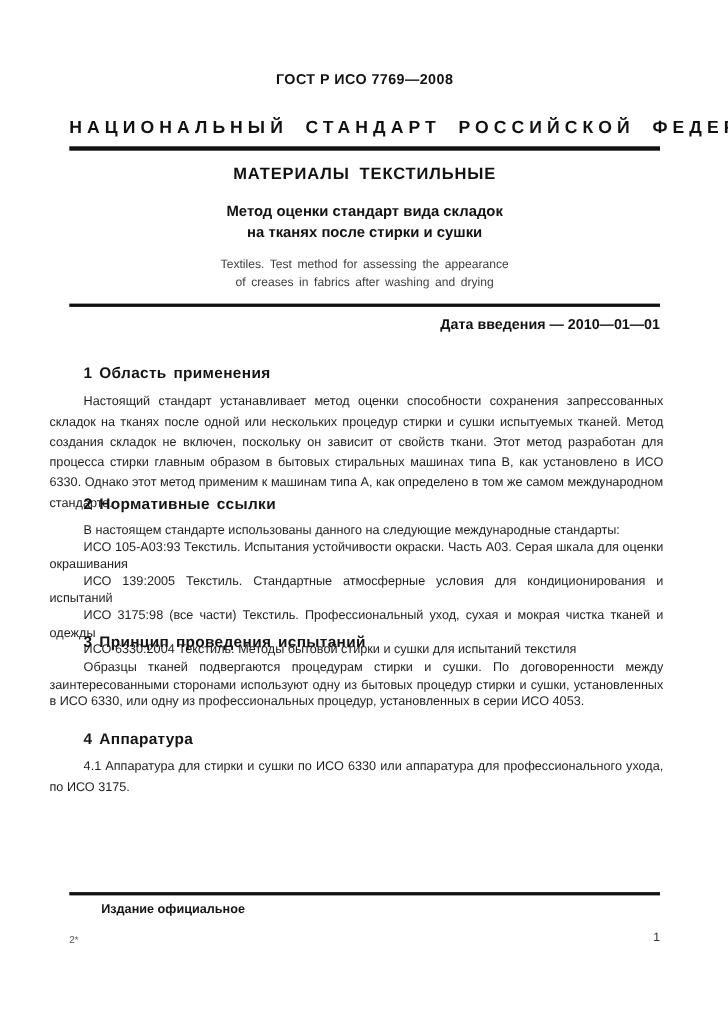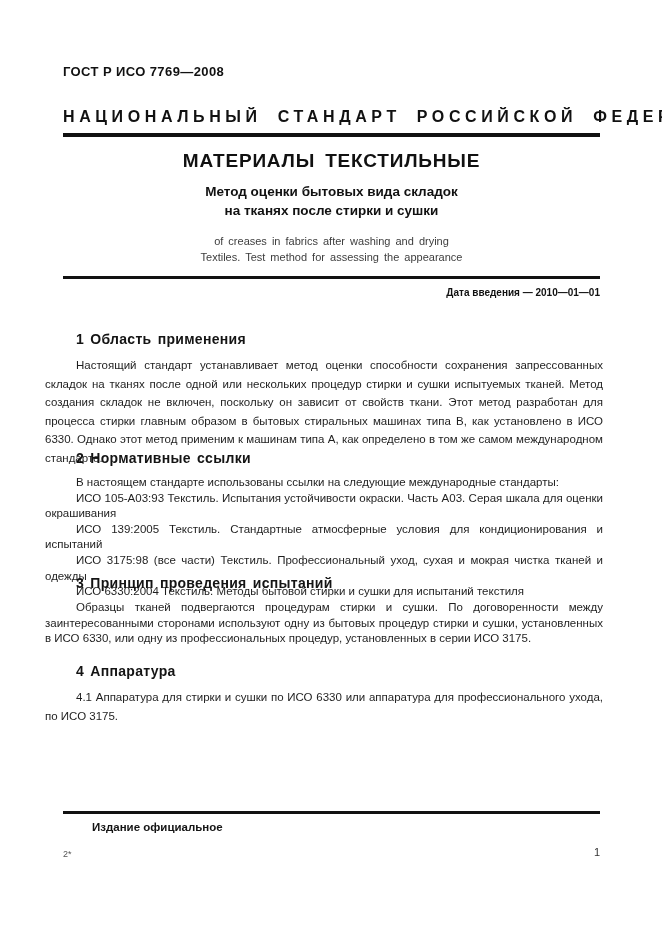--- a/index.html
+++ b/index.html
@@ -11,21 +11,21 @@
     width: 662px;
     height: 936px;
     background: #ffffff;
     overflow: hidden;
   }
 
   
   .doc-code {
     position: absolute;
     top: 64px; left: 63px; width: 537px;
-    text-align: left;
+    text-align: center;
     font-weight: bold;
     font-size: 13px;
     letter-spacing: 0.4px;
     color: #111;
   }
   .std-type {
     position: absolute;
     top: 108px; left: 63px; width: 537px;
     text-align: center;
     font-weight: bold;
@@ -42,21 +42,21 @@
   }
   .rule-1 { top: 133px; height: 3.5px; }
   .rule-2 { top: 276px; height: 3px; }
   .rule-3 { top: 811px; height: 3px; }
 
   .title-group {
     position: absolute;
     top: 150px; left: 63px; width: 537px;
     text-align: center;
     font-weight: bold;
-    font-size: 19px;
+    font-size: 15px;
     letter-spacing: 0.8px;
     word-spacing: 4px;
     color: #111;
   }
   .title-ru {
     position: absolute;
     top: 182px; left: 63px; width: 537px;
     text-align: center;
     font-weight: bold;
     font-size: 13.5px;
@@ -70,21 +70,21 @@
     font-size: 11px;
     line-height: 16px;
     color: #3d3d3d;
     word-spacing: 2px;
   }
   .intro-date {
     position: absolute;
     top: 287px; left: 63px; width: 537px;
     text-align: right;
     font-weight: bold;
-    font-size: 10px;
+    font-size: 13px;
     color: #111;
   }
 
   
   .sec {
     position: absolute;
     left: 45px; width: 558px;
   }
   .sec-1 { top: 331px; }
   .sec-2 { top: 450px; }
@@ -138,50 +138,50 @@
 
   <div class="doc-code">ГОСТ Р ИСО 7769—2008</div>
 
   <div class="std-type">НАЦИОНАЛЬНЫЙ СТАНДАРТ РОССИЙСКОЙ ФЕДЕРАЦИИ</div>
 
   <div class="rule rule-1"></div>
 
   <div class="title-group">МАТЕРИАЛЫ ТЕКСТИЛЬНЫЕ</div>
 
   <div class="title-ru">
-    <div>Метод оценки бытовых вида складок</div>
+    <div>Метод оценки стандарт вида складок</div>
     <div>на тканях после стирки и сушки</div>
   </div>
 
   <div class="title-en">
+    <div>Textiles. Test method for assessing the appearance</div>
     <div>of creases in fabrics after washing and drying</div>
-    <div>Textiles. Test method for assessing the appearance</div>
   </div>
 
   <div class="rule rule-2"></div>
 
   <div class="intro-date">Дата введения — 2010—01—01</div>
 
   <section class="sec sec-1 lh-wide">
     <h2>1 Область применения</h2>
     <p>Настоящий стандарт устанавливает метод оценки способности сохранения запрессованных складок на тканях после одной или нескольких процедур стирки и сушки испытуемых тканей. Метод создания складок не включен, поскольку он зависит от свойств ткани. Этот метод разработан для процесса стирки главным образом в бытовых стиральных машинах типа В, как установлено в ИСО 6330. Однако этот метод применим к машинам типа А, как определено в том же самом международном стандарте.</p>
   </section>
 
   <section class="sec sec-2 lh-tight">
     <h2>2 Нормативные ссылки</h2>
-    <p>В настоящем стандарте использованы ссылки на следующие международные стандарты:</p>
+    <p>В настоящем стандарте использованы данного на следующие международные стандарты:</p>
     <p>ИСО 105-А03:93 Текстиль. Испытания устойчивости окраски. Часть А03. Серая шкала для оценки окрашивания</p>
     <p>ИСО 139:2005 Текстиль. Стандартные атмосферные условия для кондиционирования и испытаний</p>
     <p>ИСО 3175:98 (все части) Текстиль. Профессиональный уход, сухая и мокрая чистка тканей и одежды</p>
     <p>ИСО 6330:2004 Текстиль. Методы бытовой стирки и сушки для испытаний текстиля</p>
   </section>
 
   <section class="sec sec-3 lh-tight">
     <h2>3 Принцип проведения испытаний</h2>
-    <p>Образцы тканей подвергаются процедурам стирки и сушки. По договоренности между заинтересованными сторонами используют одну из бытовых процедур стирки и сушки, установленных в ИСО 6330, или одну из профессиональных процедур, установленных в серии ИСО 3175.</p>
+    <p>Образцы тканей подвергаются процедурам стирки и сушки. По договоренности между заинтересованными сторонами используют одну из бытовых процедур стирки и сушки, установленных в ИСО 6330, или одну из профессиональных процедур, установленных в серии ИСО 4053.</p>
   </section>
 
   <section class="sec sec-4 lh-wide">
     <h2>4 Аппаратура</h2>
     <p>4.1 Аппаратура для стирки и сушки по ИСО 6330 или аппаратура для профессионального ухода, по ИСО 3175.</p>
   </section>
 
   <div class="rule rule-3"></div>
 
   <div class="edition-note">Издание официальное</div>

